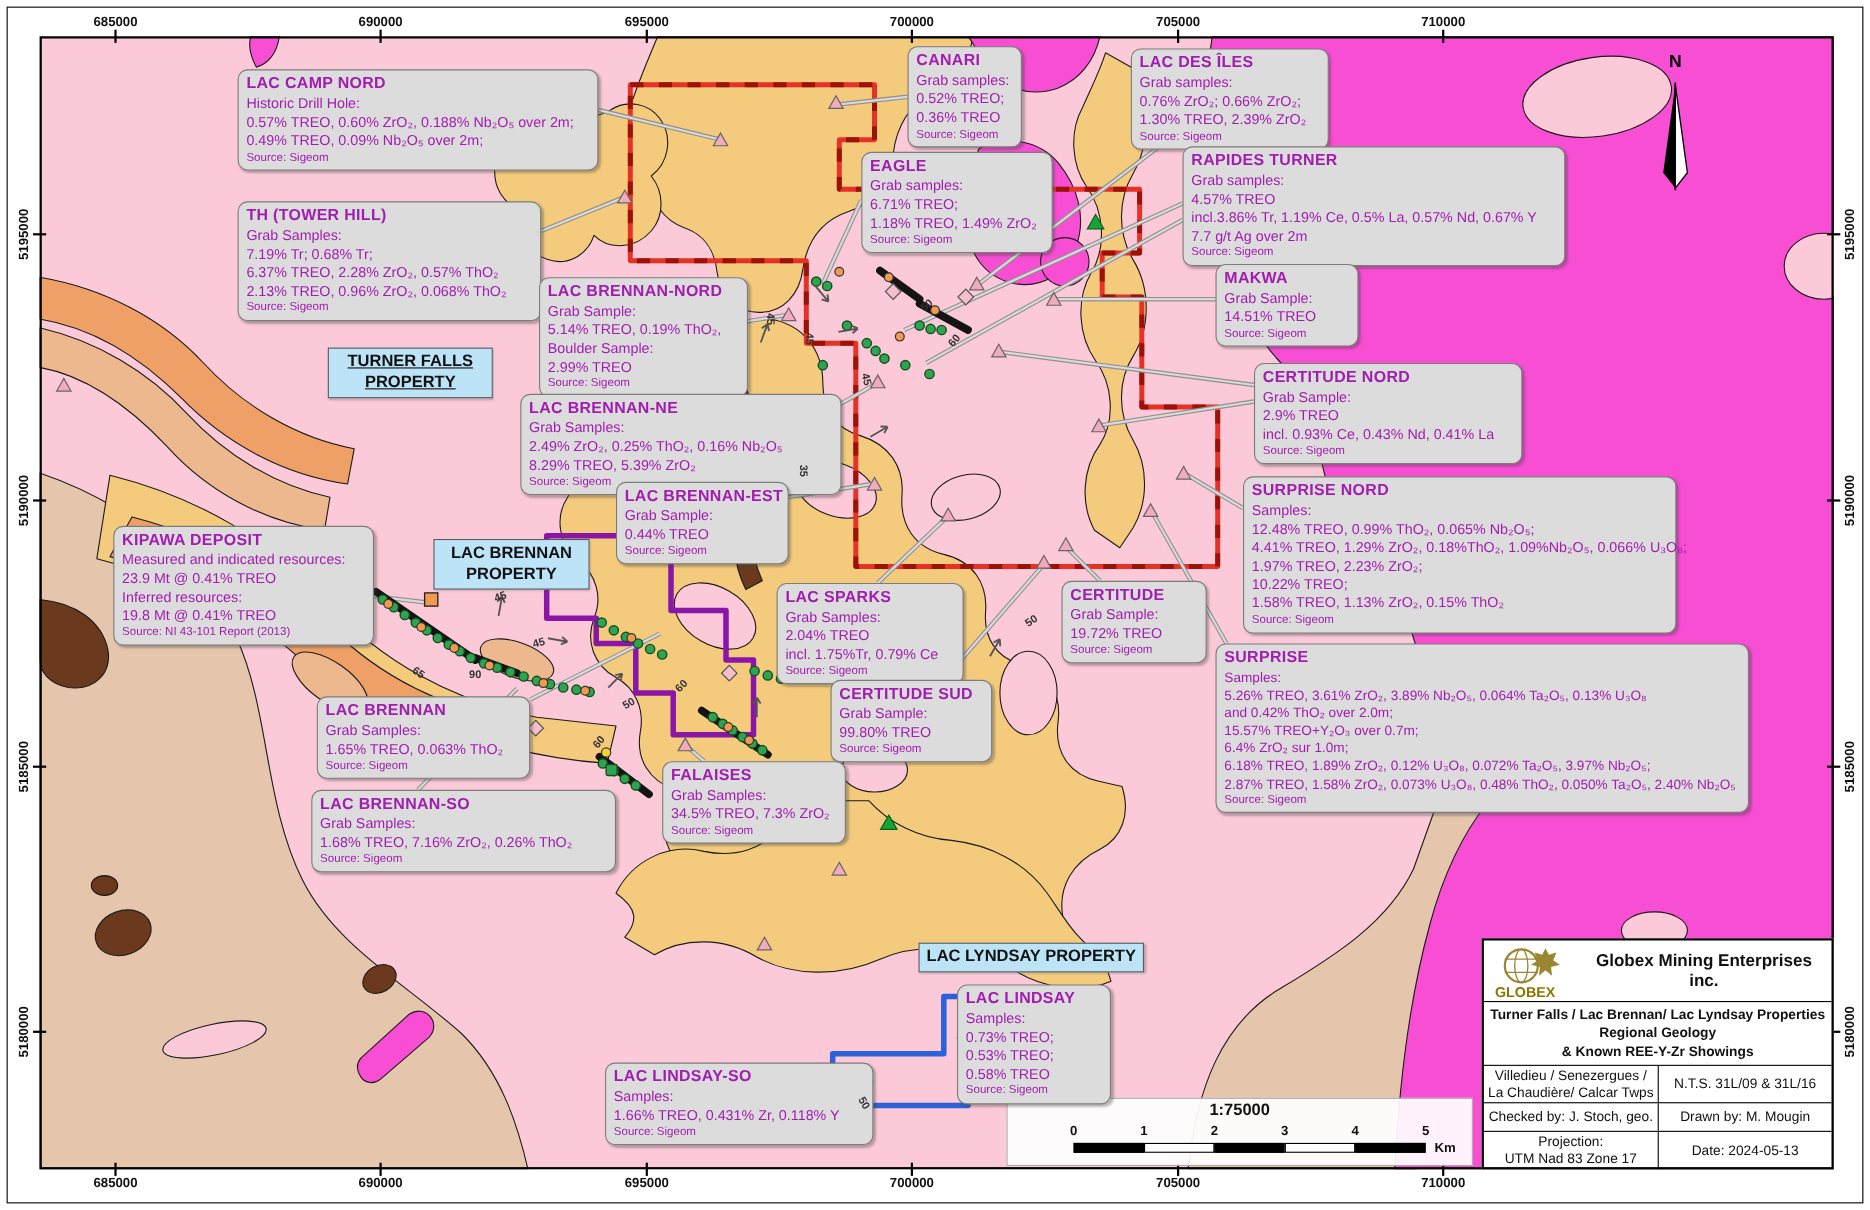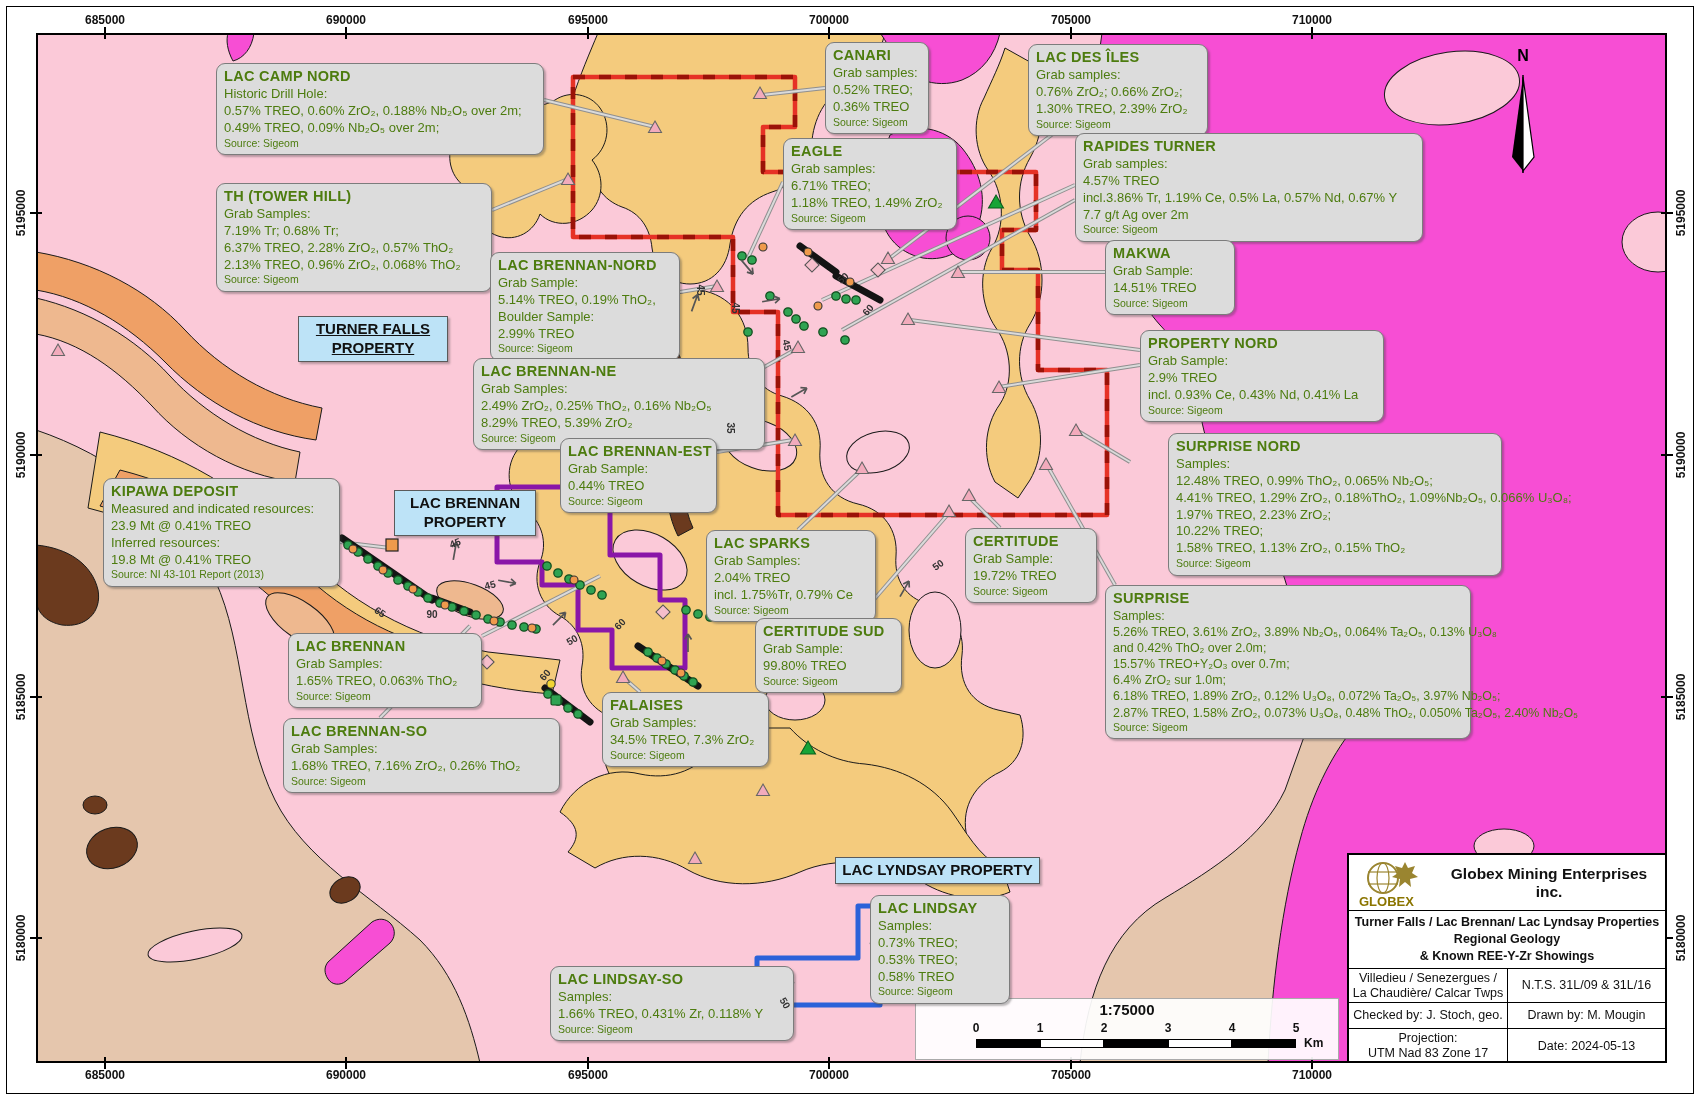--- a/index.html
+++ b/index.html
@@ -3,21 +3,21 @@
 <meta charset="utf-8">
 <style>
   html,body{margin:0;padding:0;background:#fff;}
   #page{position:relative;width:1700px;height:1100px;background:#fff;overflow:hidden;
         font-family:"Liberation Sans","DejaVu Sans",sans-serif;color:#111;}
   .outer-border{position:absolute;left:6px;top:6px;width:1686px;height:1086px;border:1.5px solid #000;}
   .map-frame{position:absolute;left:36px;top:33px;width:1631px;height:1030px;border:2px solid #000;box-sizing:border-box;}
   #geo{position:absolute;left:0;top:0;}
   .callout{position:absolute;background:#DCDCDC;border:1px solid #7c7c7c;border-radius:9px;
            padding:3px 7px 4px 7px;box-shadow:2px 2px 2px rgba(60,60,60,.35);
-           font-size:13px;line-height:1.3;white-space:nowrap;color:#4d7c0f;box-sizing:border-box;}
+           font-size:13px;line-height:1.3;white-space:nowrap;color:#a21caf;box-sizing:border-box;}
   .co-title{font-weight:bold;font-size:14.5px;letter-spacing:.3px;}
   .co-line{}
   .co-source{font-size:10.5px;}
   .prop-label{position:absolute;background:#BDE3F7;border:1px solid #5a5a5a;padding:3px 6px;
               font-weight:bold;font-size:15px;text-align:center;line-height:1.25;
               box-shadow:1.5px 1.5px 2px rgba(60,60,60,.35);box-sizing:border-box;}
   .grid-label{position:absolute;font-size:12px;font-weight:bold;transform:translateX(-50%);}
   .grid-label-y{position:absolute;font-size:12px;font-weight:bold;transform:translate(-50%,-50%) rotate(-90deg);}
   .strike-label{position:absolute;font-size:10px;font-weight:bold;color:#333;}
   .scalebox{position:absolute;left:915px;top:998px;width:424px;height:62px;background:rgba(255,255,255,.93);
@@ -425,27 +425,27 @@
       <div class="co-source">Source: Sigeom</div>
     </div>
     <div class="callout" style="left: 473px; top: 358px; width: 292px;">
       <div class="co-title">LAC BRENNAN-NE</div>
       <div class="co-line">Grab Samples:</div>
       <div class="co-line">2.49% ZrO₂, 0.25% ThO₂, 0.16% Nb₂O₅</div>
       <div class="co-line">8.29% TREO, 5.39% ZrO₂</div>
       <div class="co-source">Source: Sigeom</div>
     </div>
     <div class="callout" style="left: 1140px; top: 330px; width: 244px;">
-      <div class="co-title">PROPERTY NORD</div>
+      <div class="co-title">CERTITUDE NORD</div>
       <div class="co-line">Grab Sample:</div>
       <div class="co-line">2.9% TREO</div>
       <div class="co-line">incl. 0.93% Ce, 0.43%  Nd, 0.41% La</div>
       <div class="co-source">Source: Sigeom</div>
     </div>
-    <div class="callout" style="left: 1130px; top: 433px; width: 334px; margin-left: 38px;">
+    <div class="callout" style="left: 1130px; top: 433px; width: 394px;">
       <div class="co-title">SURPRISE NORD</div>
       <div class="co-line">Samples:</div>
       <div class="co-line">12.48% TREO, 0.99% ThO₂, 0.065% Nb₂O₅;</div>
       <div class="co-line">4.41% TREO, 1.29% ZrO₂, 0.18%ThO₂, 1.09%Nb₂O₅, 0.066% U₃O₈;</div>
       <div class="co-line">1.97% TREO, 2.23% ZrO₂;</div>
       <div class="co-line">10.22% TREO;</div>
       <div class="co-line">1.58% TREO, 1.13% ZrO₂, 0.15% ThO₂</div>
       <div class="co-source">Source: Sigeom</div>
     </div>
     <div class="callout" style="left: 560px; top: 438px; width: 157px;">
@@ -460,21 +460,21 @@
       <div class="co-line">2.04% TREO</div>
       <div class="co-line">incl. 1.75%Tr, 0.79% Ce</div>
       <div class="co-source">Source: Sigeom</div>
     </div>
     <div class="callout" style="left: 965px; top: 528px; width: 132px;">
       <div class="co-title">CERTITUDE</div>
       <div class="co-line">Grab Sample:</div>
       <div class="co-line">19.72% TREO</div>
       <div class="co-source">Source: Sigeom</div>
     </div>
-    <div class="callout" style="left: 1105px; top: 585px; width: 366px; font-size: 12.4px;">
+    <div class="callout" style="left: 1105px; top: 585px; width: 485px; font-size: 12.4px;">
       <div class="co-title">SURPRISE</div>
       <div class="co-line">Samples:</div>
       <div class="co-line">5.26% TREO, 3.61% ZrO₂, 3.89% Nb₂O₅, 0.064% Ta₂O₅, 0.13% U₃O₈</div>
       <div class="co-line">and 0.42% ThO₂ over 2.0m;</div>
       <div class="co-line">15.57% TREO+Y₂O₃ over 0.7m;</div>
       <div class="co-line">6.4% ZrO₂ sur 1.0m;</div>
       <div class="co-line">6.18% TREO, 1.89% ZrO₂, 0.12% U₃O₈, 0.072% Ta₂O₅, 3.97% Nb₂O₅;</div>
       <div class="co-line">2.87% TREO, 1.58% ZrO₂, 0.073% U₃O₈, 0.48% ThO₂, 0.050% Ta₂O₅, 2.40% Nb₂O₅</div>
       <div class="co-source">Source: Sigeom</div>
     </div>

